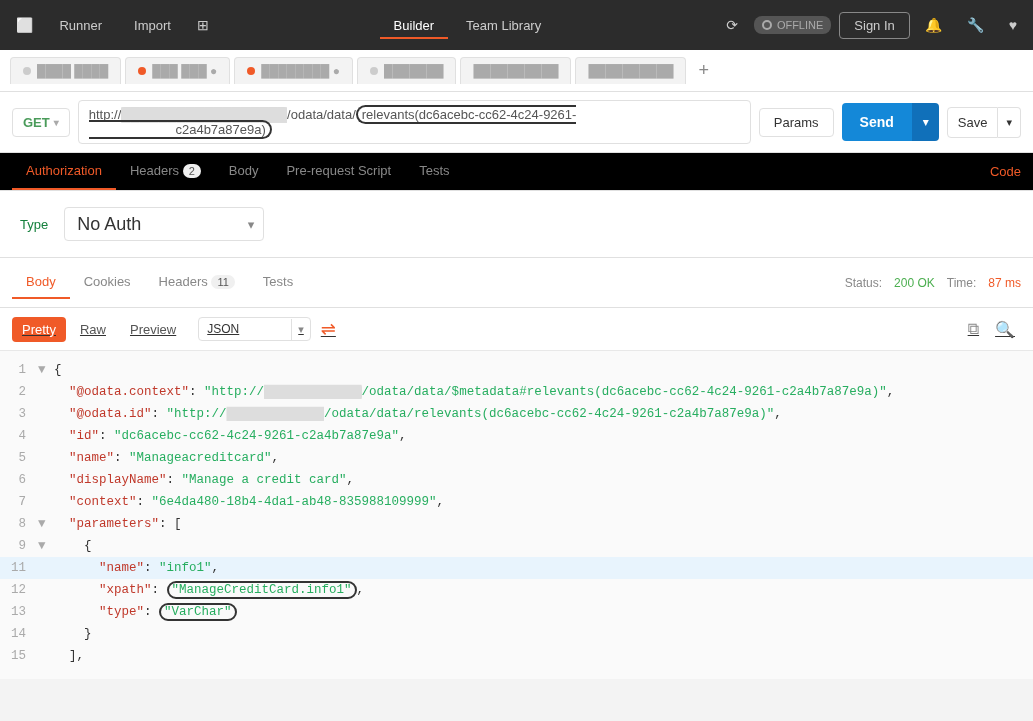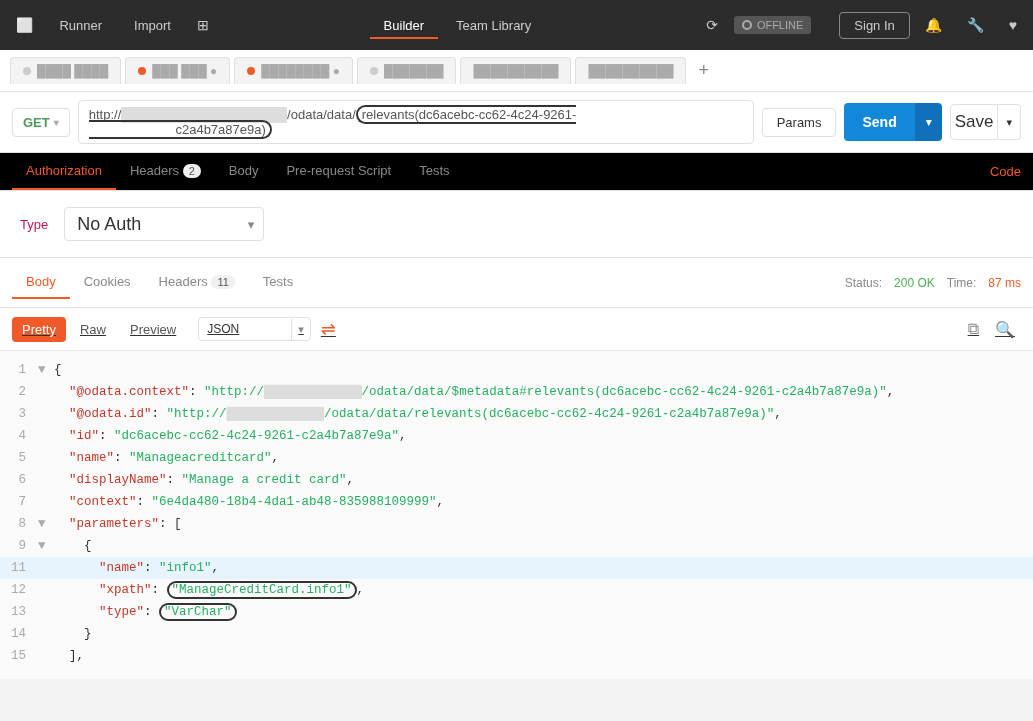--- a/index.html
+++ b/index.html
@@ -41,38 +41,37 @@
       padding-bottom: 4px;
     }
     .nav-spacer { flex: 1; }
     .nav-center { display: flex; align-items: center; gap: 4px; }
     .nav-right { display: flex; align-items: center; gap: 8px; }
     .offline-badge {
       background: #555;
       color: #aaa;
       font-size: 11px;
       padding: 3px 8px;
-      border-radius: 3px;
+      border-radius: 8px;
       display: flex; align-items: center; gap: 5px;
     }
     .offline-dot {
       width: 10px; height: 10px;
       border-radius: 50%;
       border: 2px solid #aaa;
       background: transparent;
     }
     .sign-in-btn {
       background: transparent;
       border: 1px solid #888;
       color: #ccc;
       padding: 5px 14px;
       border-radius: 4px;
       cursor: pointer;
       font-size: 13px;
-      margin-left: 20px;
     }
 
     
     .tabs-row {
       background: #fff;
       border-bottom: 1px solid #e0e0e0;
       padding: 0 10px;
       display: flex;
       align-items: center;
       gap: 4px;
@@ -168,23 +167,23 @@
       border-radius: 0 4px 4px 0;
       padding: 7px 10px;
       cursor: pointer;
       font-size: 12px;
       border-left: 1px solid #1070ba;
     }
     .save-btn {
       background: transparent;
       border: 1px solid #e0e0e0;
       border-radius: 4px 0 0 4px;
-      padding: 7px 4px;
-      cursor: pointer;
-      font-size: 17px;
+      padding: 7px 10px;
+      cursor: pointer;
+      font-size: 13px;
       color: #333;
     }
     .save-dropdown {
       background: transparent;
       border: 1px solid #e0e0e0;
       border-left: none;
       border-radius: 0 4px 4px 0;
       padding: 7px 8px;
       cursor: pointer;
       font-size: 11px;
@@ -227,21 +226,21 @@
 
     
     .auth-area {
       background: #fff;
       padding: 16px 20px;
       border-bottom: 1px solid #e0e0e0;
       display: flex;
       align-items: center;
       gap: 16px;
     }
-    .auth-label { font-size: 13px; color: #be185d; }
+    .auth-label { font-size: 13px; color: #15803d; }
     .auth-select {
       border: 1px solid #e0e0e0;
       border-radius: 4px;
       padding: 6px 30px 6px 12px;
       font-size: 18px;
       color: #333;
       background: #fff;
       appearance: none;
       cursor: pointer;
       min-width: 200px;

